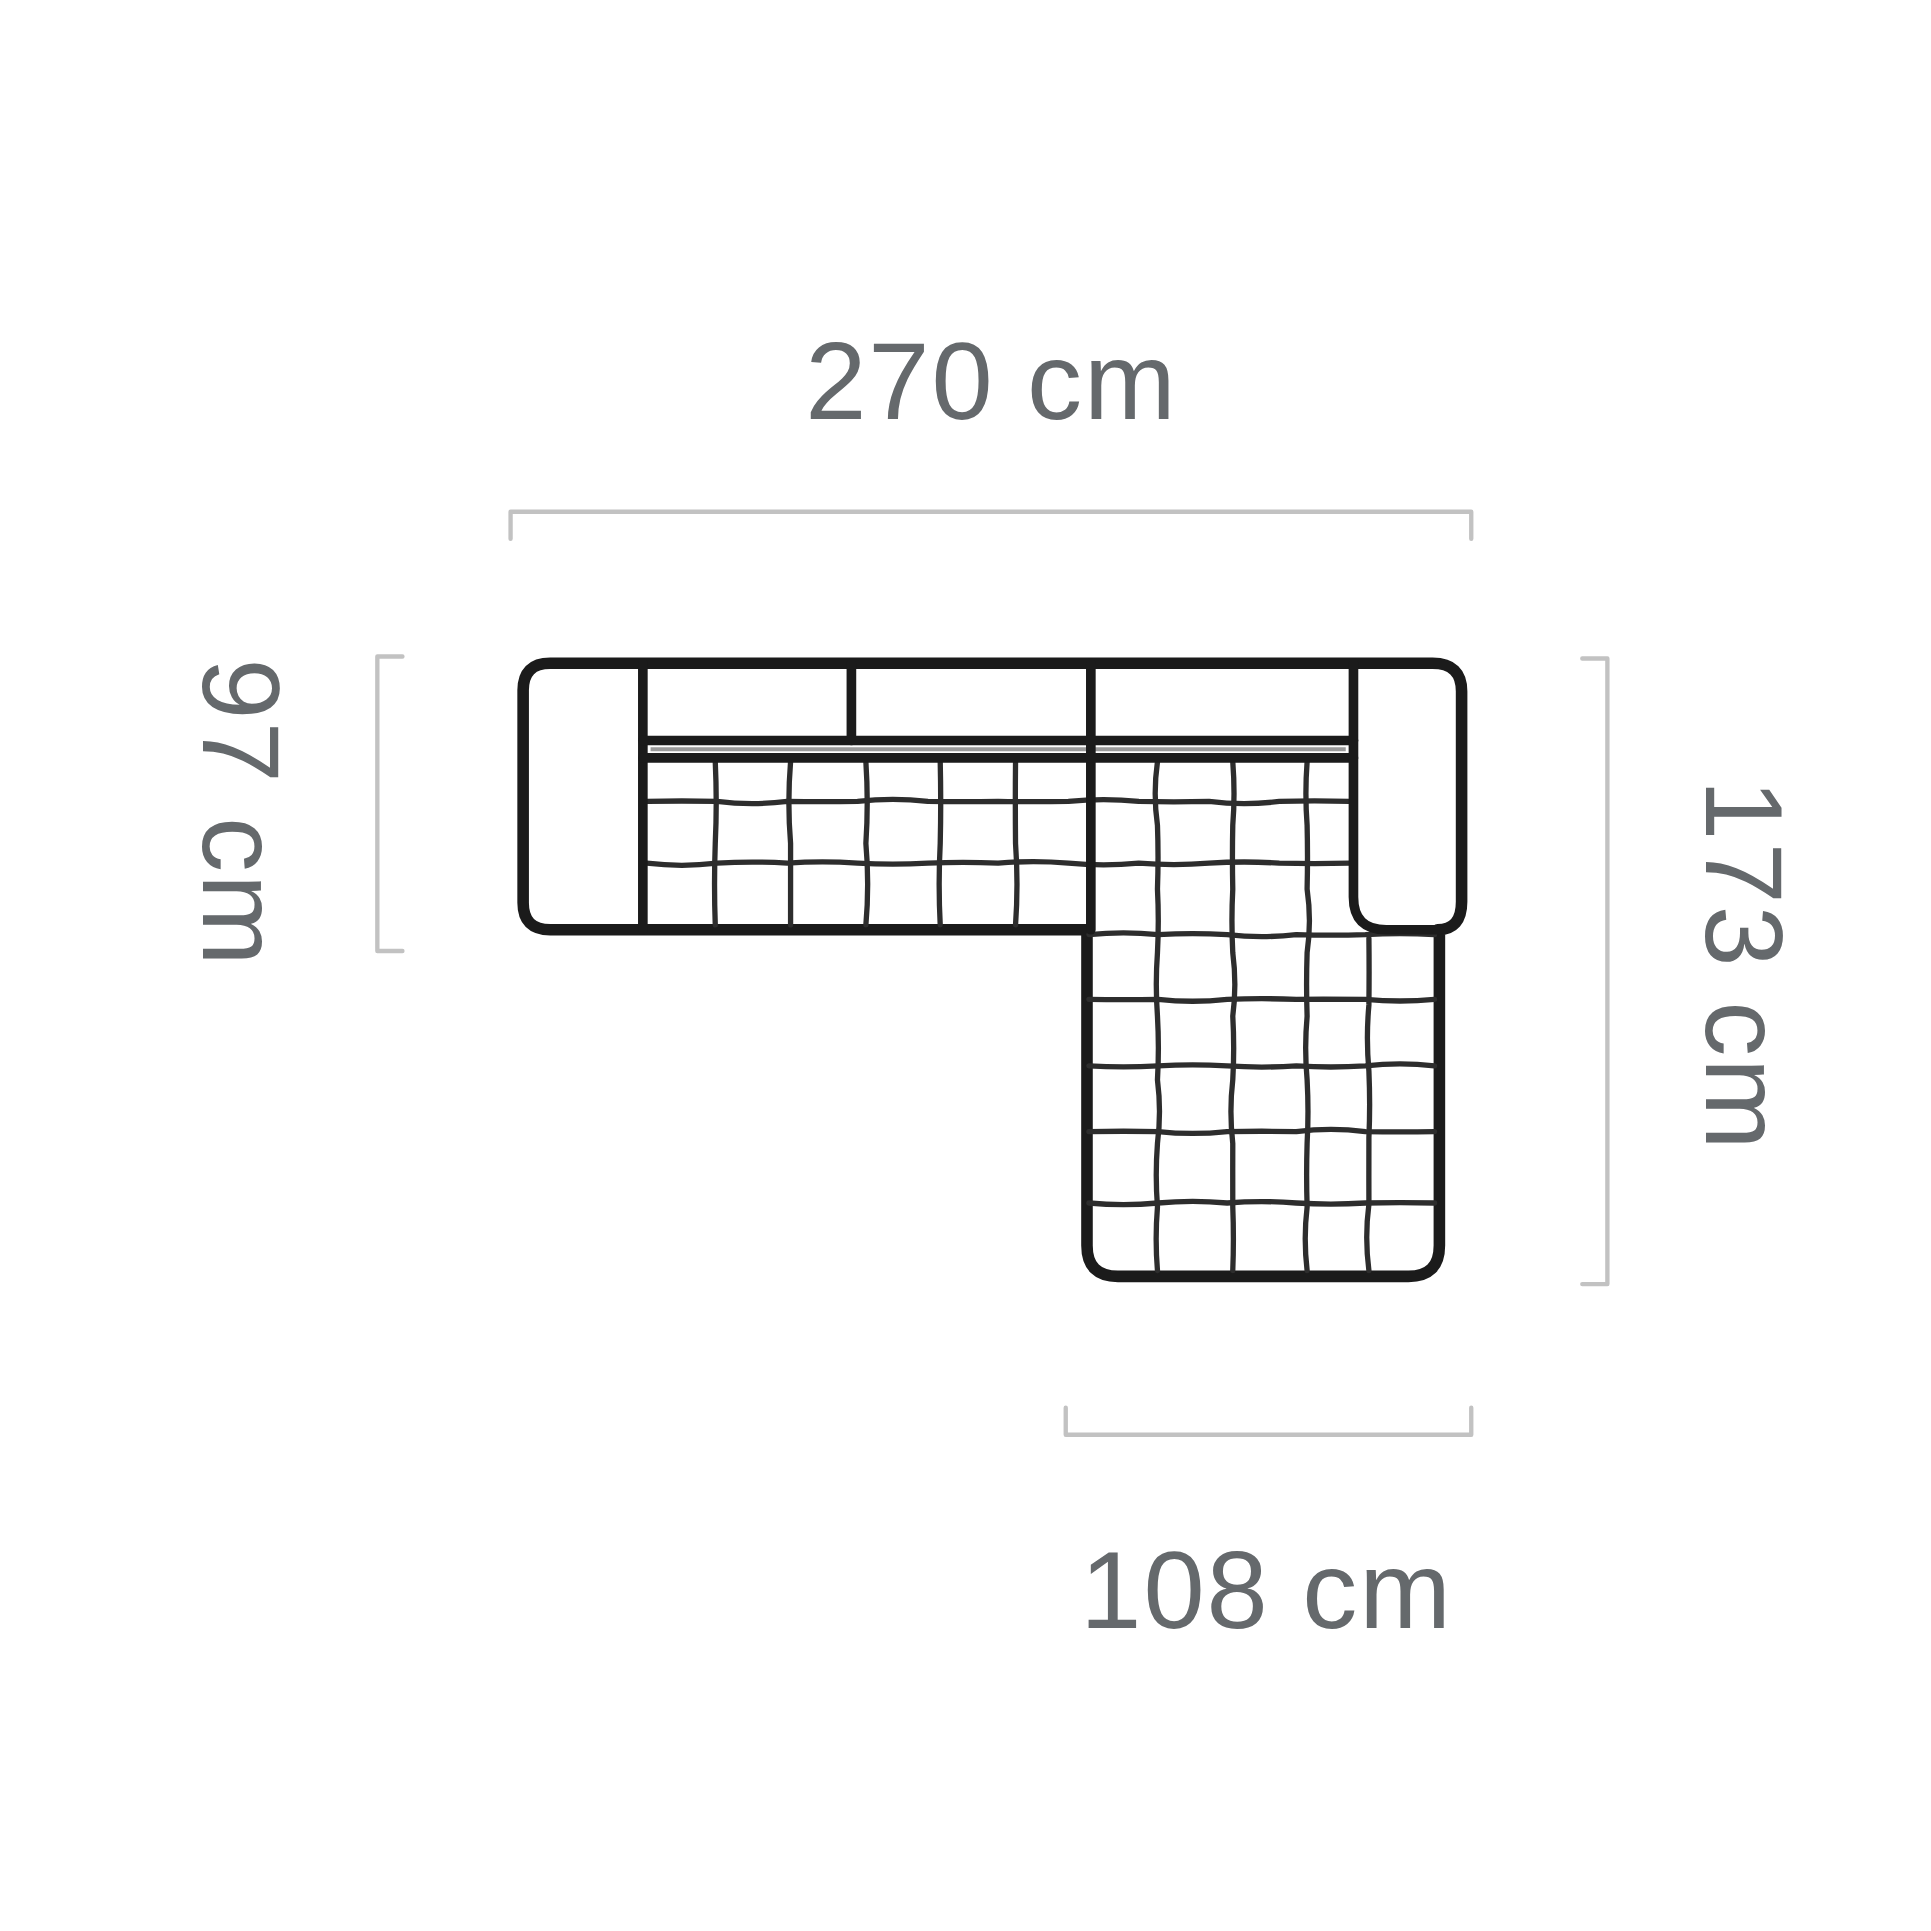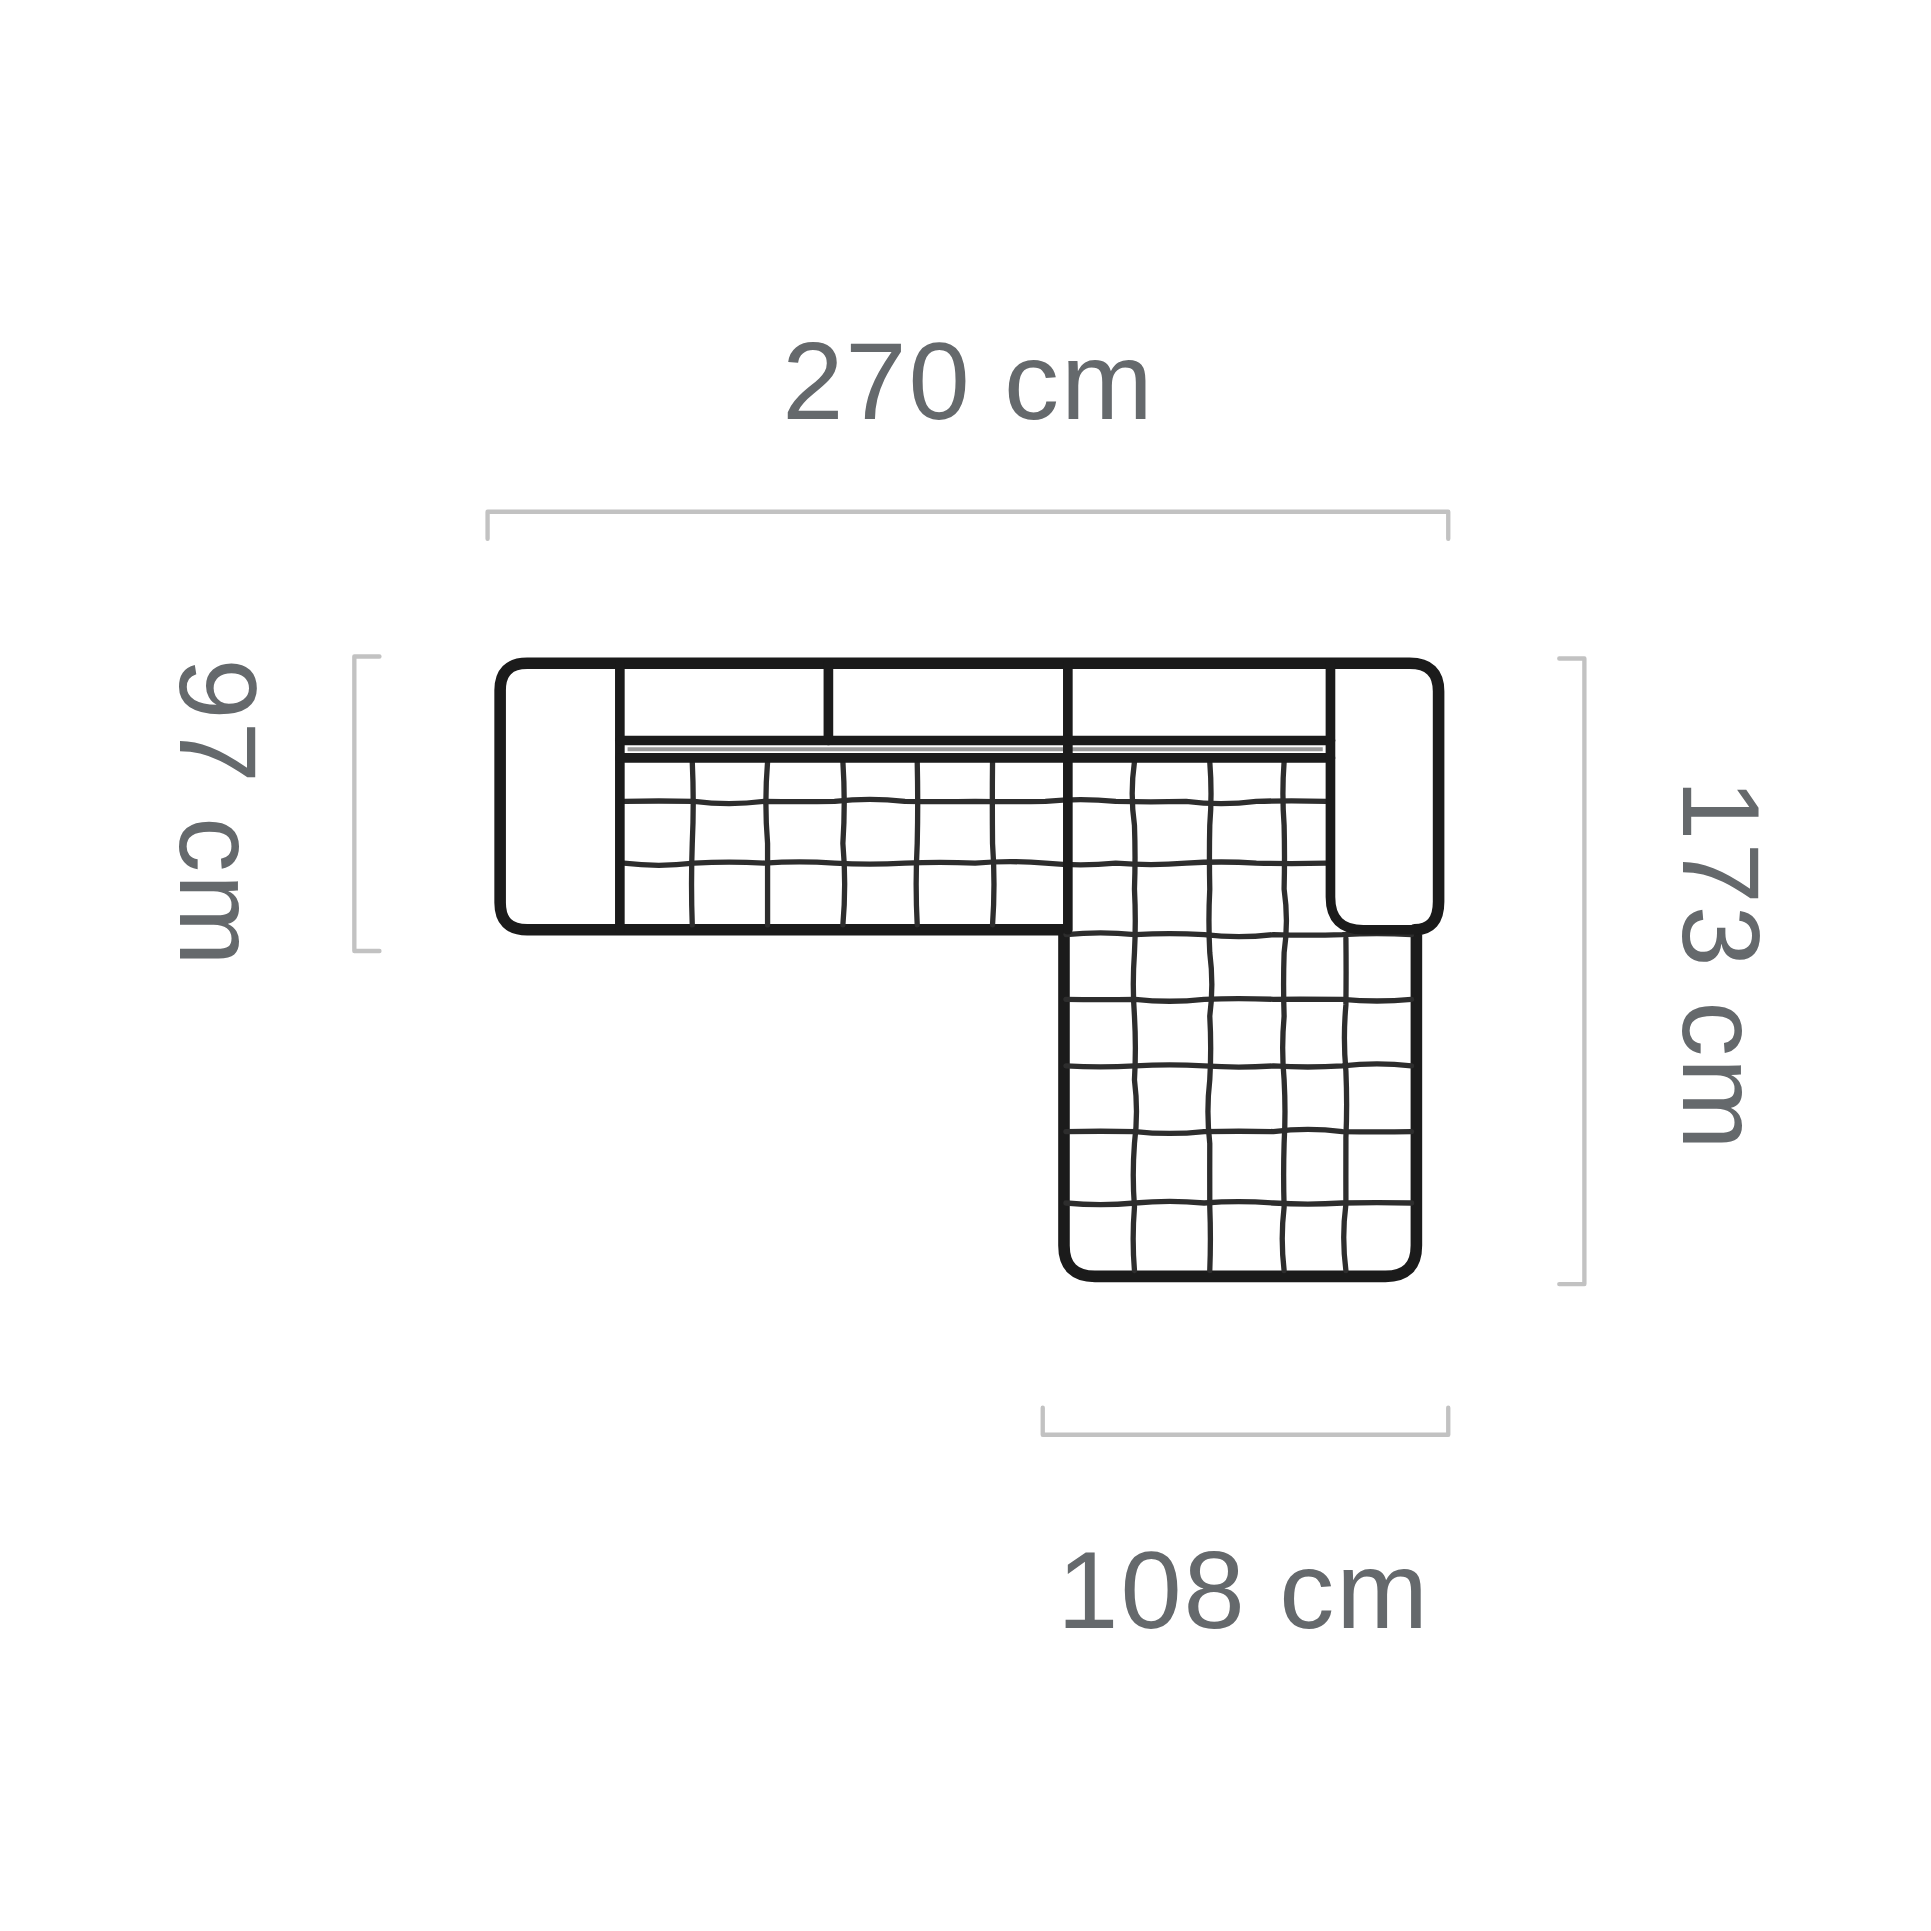--- a/index.html
+++ b/index.html
@@ -6,20 +6,21 @@
     margin: 0;
     padding: 0;
     background: #ffffff;
   }
   .stage {
     width: 1778px;
     height: 1931px;
     position: relative;
     background: #ffffff;
     overflow: hidden;
+    margin-left: 23px;
   }
   svg { display: block; }
   text {
     font-family: "Liberation Sans", "DejaVu Sans", sans-serif;
     letter-spacing: 2px;
   }
 </style>
 </head>
 <body>
 

